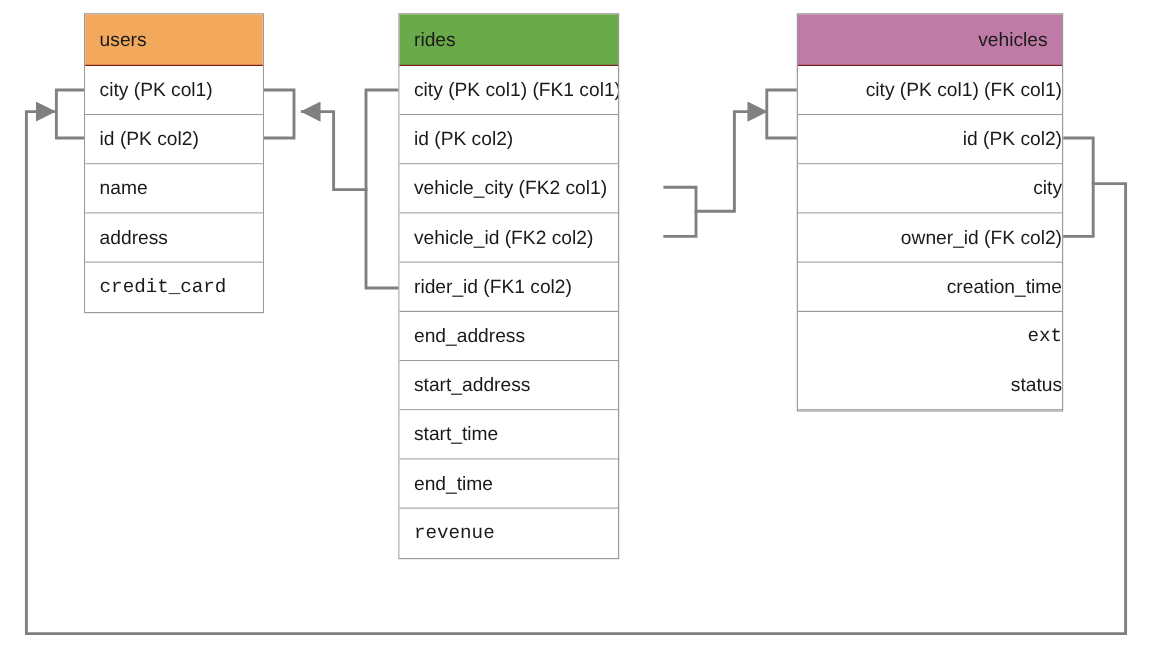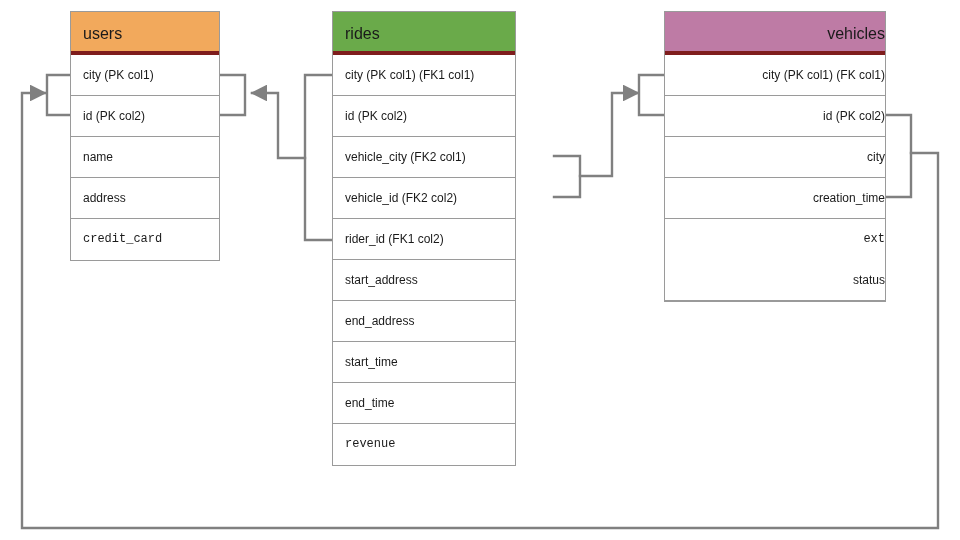--- a/index.html
+++ b/index.html
@@ -30,33 +30,33 @@
     position: absolute;
     box-sizing: border-box;
     border: 1px solid #9a9a9a;
     background: #ffffff;
     z-index: 3;
   }
   .entity-header {
     box-sizing: border-box;
     height: 43px;
     line-height: 43px;
-    padding: 0 0 0 12px;
+    padding: 0 12px 0 12px;
     font-size: 16px;
     color: #1a1a1a;
-    border-bottom: 4px solid #7f1d1d;
+    border-bottom: 1px solid #7f1d1d;
     white-space: nowrap;
     overflow: hidden;
   }
   .entity-field {
     box-sizing: border-box;
     height: 41px;
     line-height: 41px;
     padding: 0 0 0 12px;
-    font-size: 12px;
+    font-size: 16px;
     color: #1a1a1a;
     border-bottom: 1px solid #9a9a9a;
     background: #ffffff;
     white-space: nowrap;
     overflow: hidden;
   }
   .entity-field.last {
     border-bottom: none;
     font-family: Liberation Mono, monospace;
   }
@@ -113,30 +113,31 @@
     <div class="entity-field last">credit_card</div>
   </div>
 
   <div class="entity" id="entity-rides">
     <div class="entity-header" style="background-color: rgb(106, 170, 74);">rides</div>
     <div class="entity-field">city (PK col1) (FK1 col1)</div>
     <div class="entity-field">id (PK col2)</div>
     <div class="entity-field">vehicle_city (FK2 col1)</div>
     <div class="entity-field">vehicle_id (FK2 col2)</div>
     <div class="entity-field">rider_id (FK1 col2)</div>
+    <div class="entity-field">end_address</div>
     <div class="entity-field">start_address</div>
-    <div class="entity-field">end_address</div>
     <div class="entity-field">start_time</div>
     <div class="entity-field">end_time</div>
     <div class="entity-field last">revenue</div>
   </div>
 
   <div class="entity" id="entity-vehicles">
     <div class="entity-header" style="background-color: rgb(190, 123, 165);">vehicles</div>
     <div class="entity-field">city (PK col1) (FK col1)</div>
     <div class="entity-field">id (PK col2)</div>
     <div class="entity-field">city</div>
+    <div class="entity-field">owner_id (FK col2)</div>
     <div class="entity-field">creation_time</div>
     <div class="entity-field last">ext</div>
     <div class="entity-field">status</div>
   </div>
 
 </div>
 
 </body></html>

